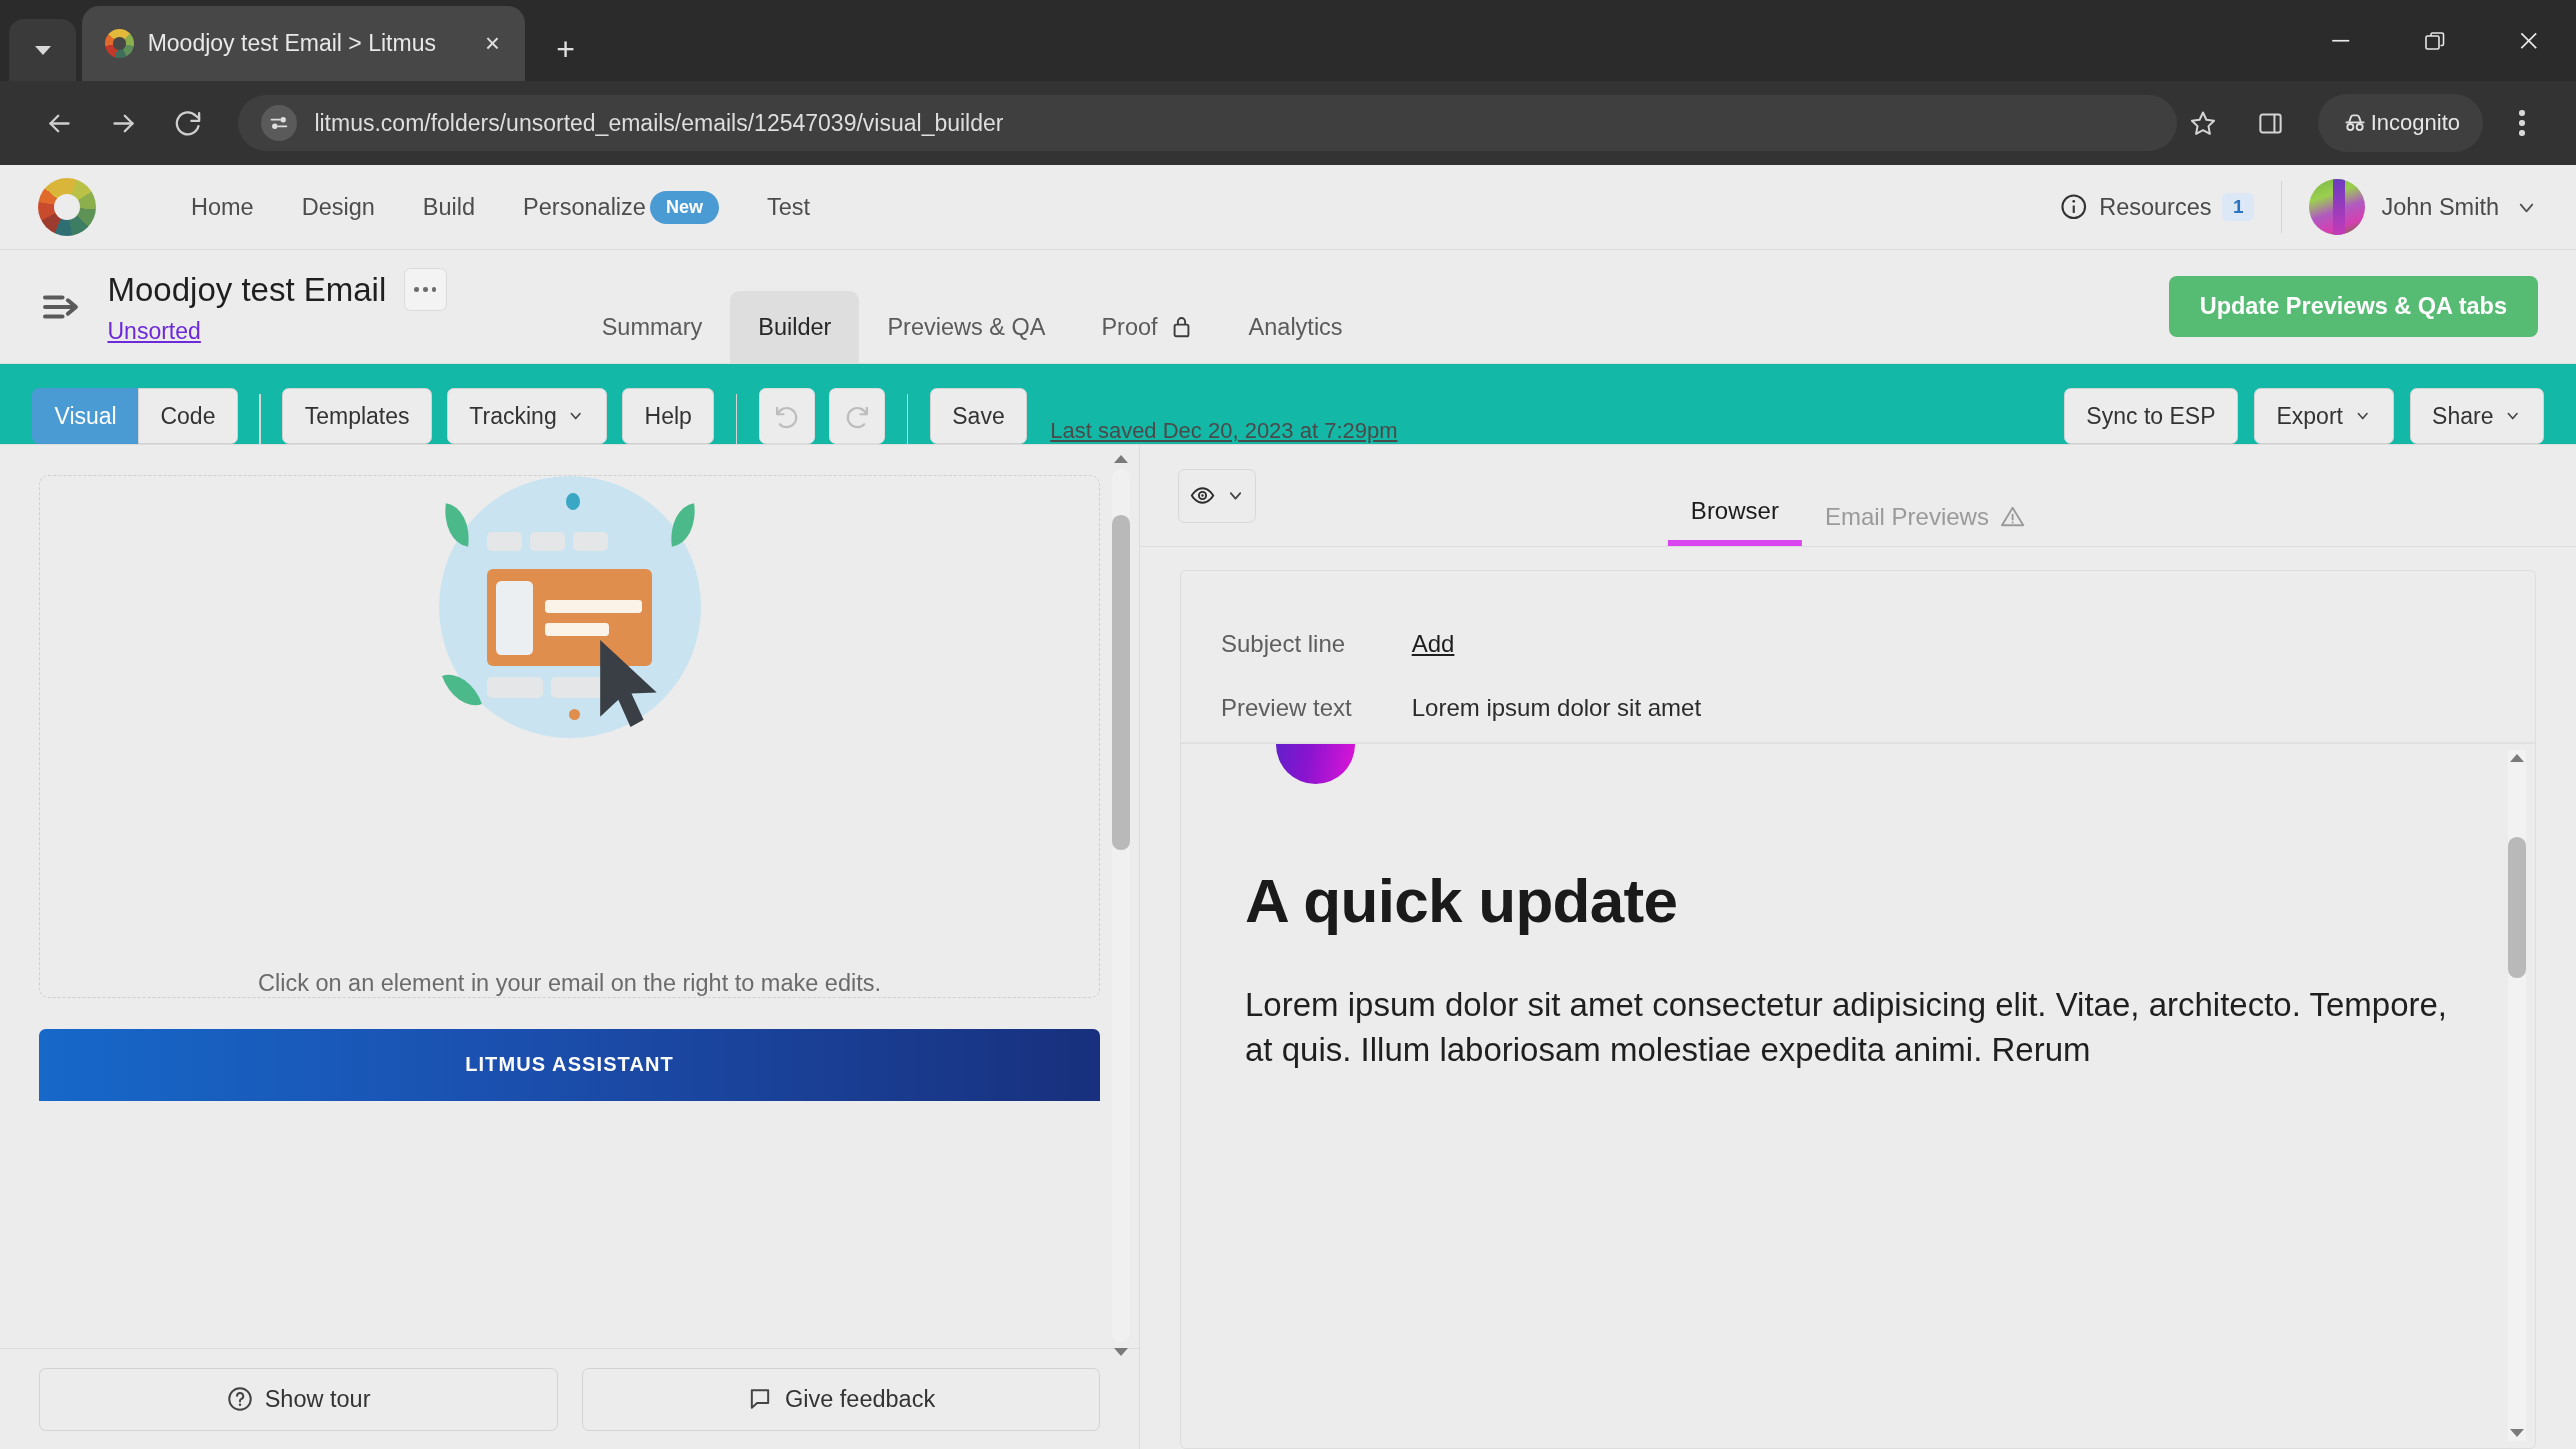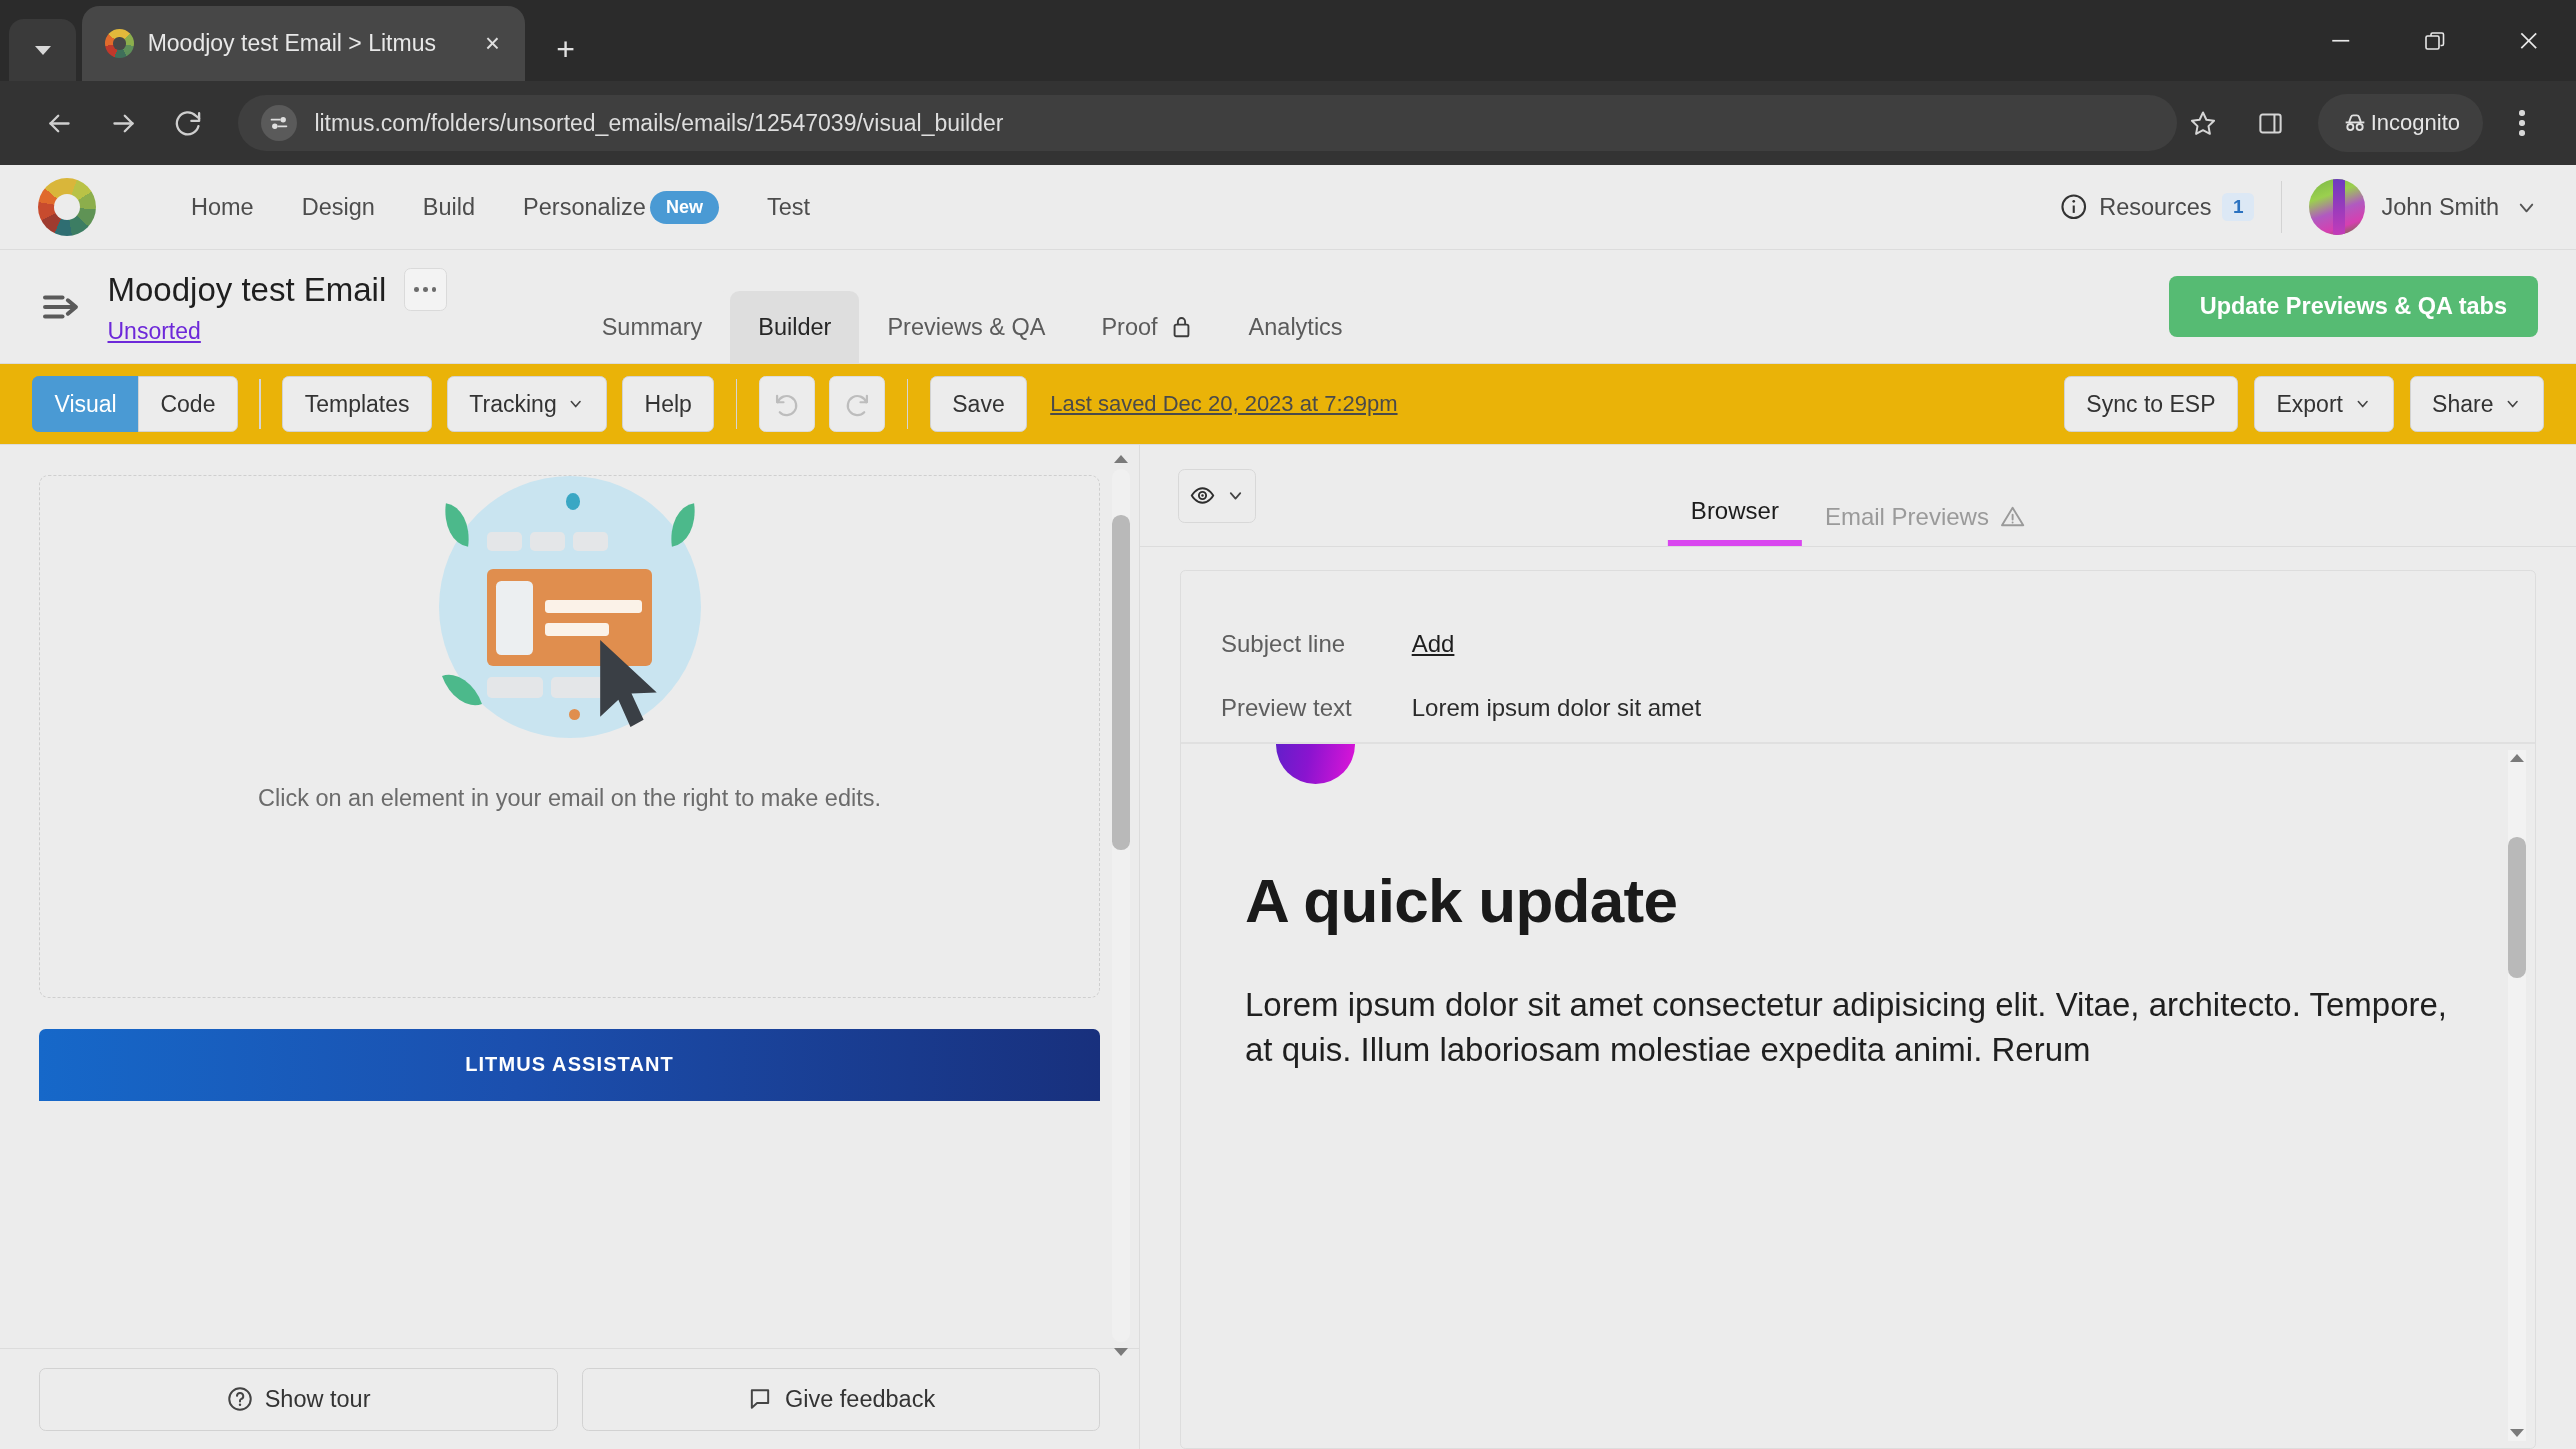--- a/index.html
+++ b/index.html
@@ -114,43 +114,43 @@
   .mtab { height: 72px; padding: 0 28px; display:flex; align-items:center; justify-content:center;
      font-size: 23.5px; color: #5b5b5b; background: #ececec; border-radius: 9.4px 9.4px 0 0;
      cursor:pointer; gap: 12px; white-space: nowrap; }
   .mtab.active { background: #dedede; color: #262626; }
 
   .primary-btn { margin-left: auto; background: #56bb73; color: #fff; font-size: 23.5px;
      font-weight: bold; border: none; border-radius: 8px; padding: 17.4px 31px; cursor:pointer;
      white-space: nowrap; }
 
   
-  .toolbar { height: 81px; background: #eab308; border-top: 1.3px solid #dcdcdc;
-     display:flex; align-items:center; padding: 0 32px; gap: 0; flex: 0 0 81px; }
+  .toolbar { height: 81px; background: #14b8a6; border-top: 1.3px solid #dcdcdc;
+     display:flex; align-items:flex-end; padding: 0 32px; gap: 0; flex: 0 0 81px; }
   .seg { display:flex; }
   .btn { height: 56px; border: 1.3px solid #d2d2d2; background: #ececec; border-radius: 6.7px;
      font-size: 23px; color: #333; display:flex; align-items:center; justify-content:center;
      padding: 0 21.5px; cursor:pointer; gap: 10.7px; white-space: nowrap; }
   .btn.blue { background: #4a9ad4; color: #fff; border-color: #4a9ad4; font-weight: 500; }
   .seg .btn:first-child { border-radius: 6.7px 0 0 6.7px; }
   .seg .btn:last-child { border-radius: 0 6.7px 6.7px 0; margin-left: -1.3px; }
   .tbdiv { width: 1.3px; height: 50px; background: #d5d5d5; margin: 0 21.5px; }
   .icon-btn { width: 56px; height: 56px; border: 1.3px solid #dcdcdc; border-radius: 6.7px;
      background: #ececec; display:flex; align-items:center; justify-content:center; cursor:pointer; }
   .saved-link { font-size: 22px; color: #4a4a4a; text-decoration: underline; margin-left: 23px; cursor:pointer; white-space: nowrap; }
   .tb-right { margin-left: auto; display:flex; gap: 16px; }
 
   
   .content { flex: 1; display: flex; min-height: 0; border-top: 1.3px solid #dcdcdc; }
 
   .leftpane { width: 1140px; background: #ececec; display:flex; flex-direction:column;
      position: relative; border-right: 1.3px solid #dcdcdc; }
   .leftscroll { flex: 1; display:flex; flex-direction:column; padding: 29.5px 39px 0 39px; min-height:0; overflow:hidden; }
   .dropzone { border: 1.3px dashed #cfcfcf; border-radius: 9.4px; height: 523px;
-     display:flex; flex-direction:column; align-items:center; justify-content:flex-start; gap: 47px;
+     display:flex; flex-direction:column; align-items:center; justify-content:space-between; gap: 47px;
      background: #ececec; }
   .illus { width: 262px; height: 262px; position: relative; }
   .illus-circle { position:absolute; inset: 0; border-radius: 50%; background: #c9e4f0; }
   .il-row { position:absolute; display:flex; gap: 8px; }
   .il-chip { background: #e4e6e8; border-radius: 4.7px; }
   .il-card { position:absolute; left: 48px; top: 93px; width: 165px; height: 97px;
      background: #e08e4e; border-radius: 6px; }
   .il-card .thumb { position:absolute; left: 9.4px; top: 12px; width: 37px; height: 74px;
      background: #eceff1; border-radius: 5.4px; }
   .il-card .l1 { position:absolute; left: 58px; top: 31px; width: 97px; height: 13.4px; background:#fbf2e8; border-radius: 3.4px;}

